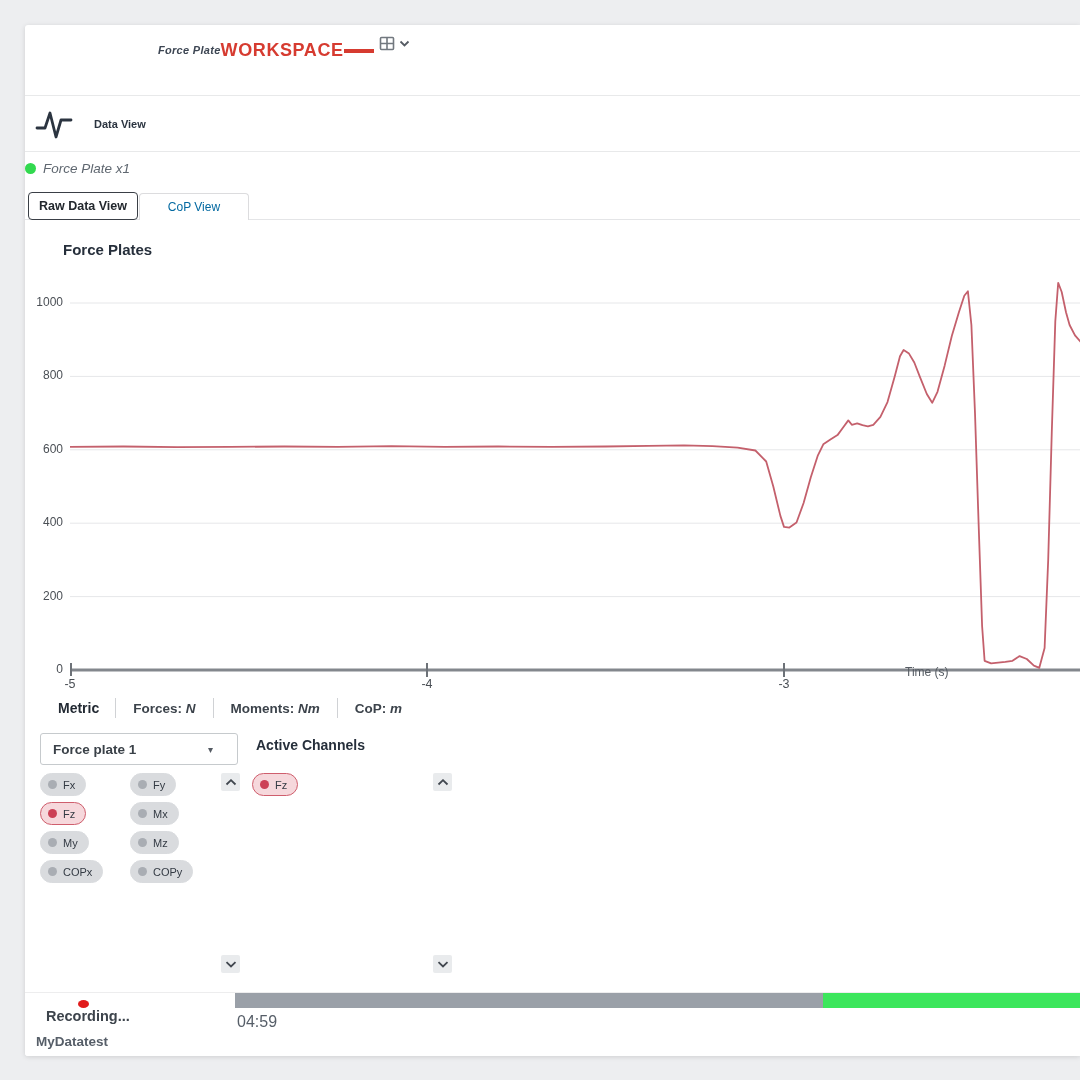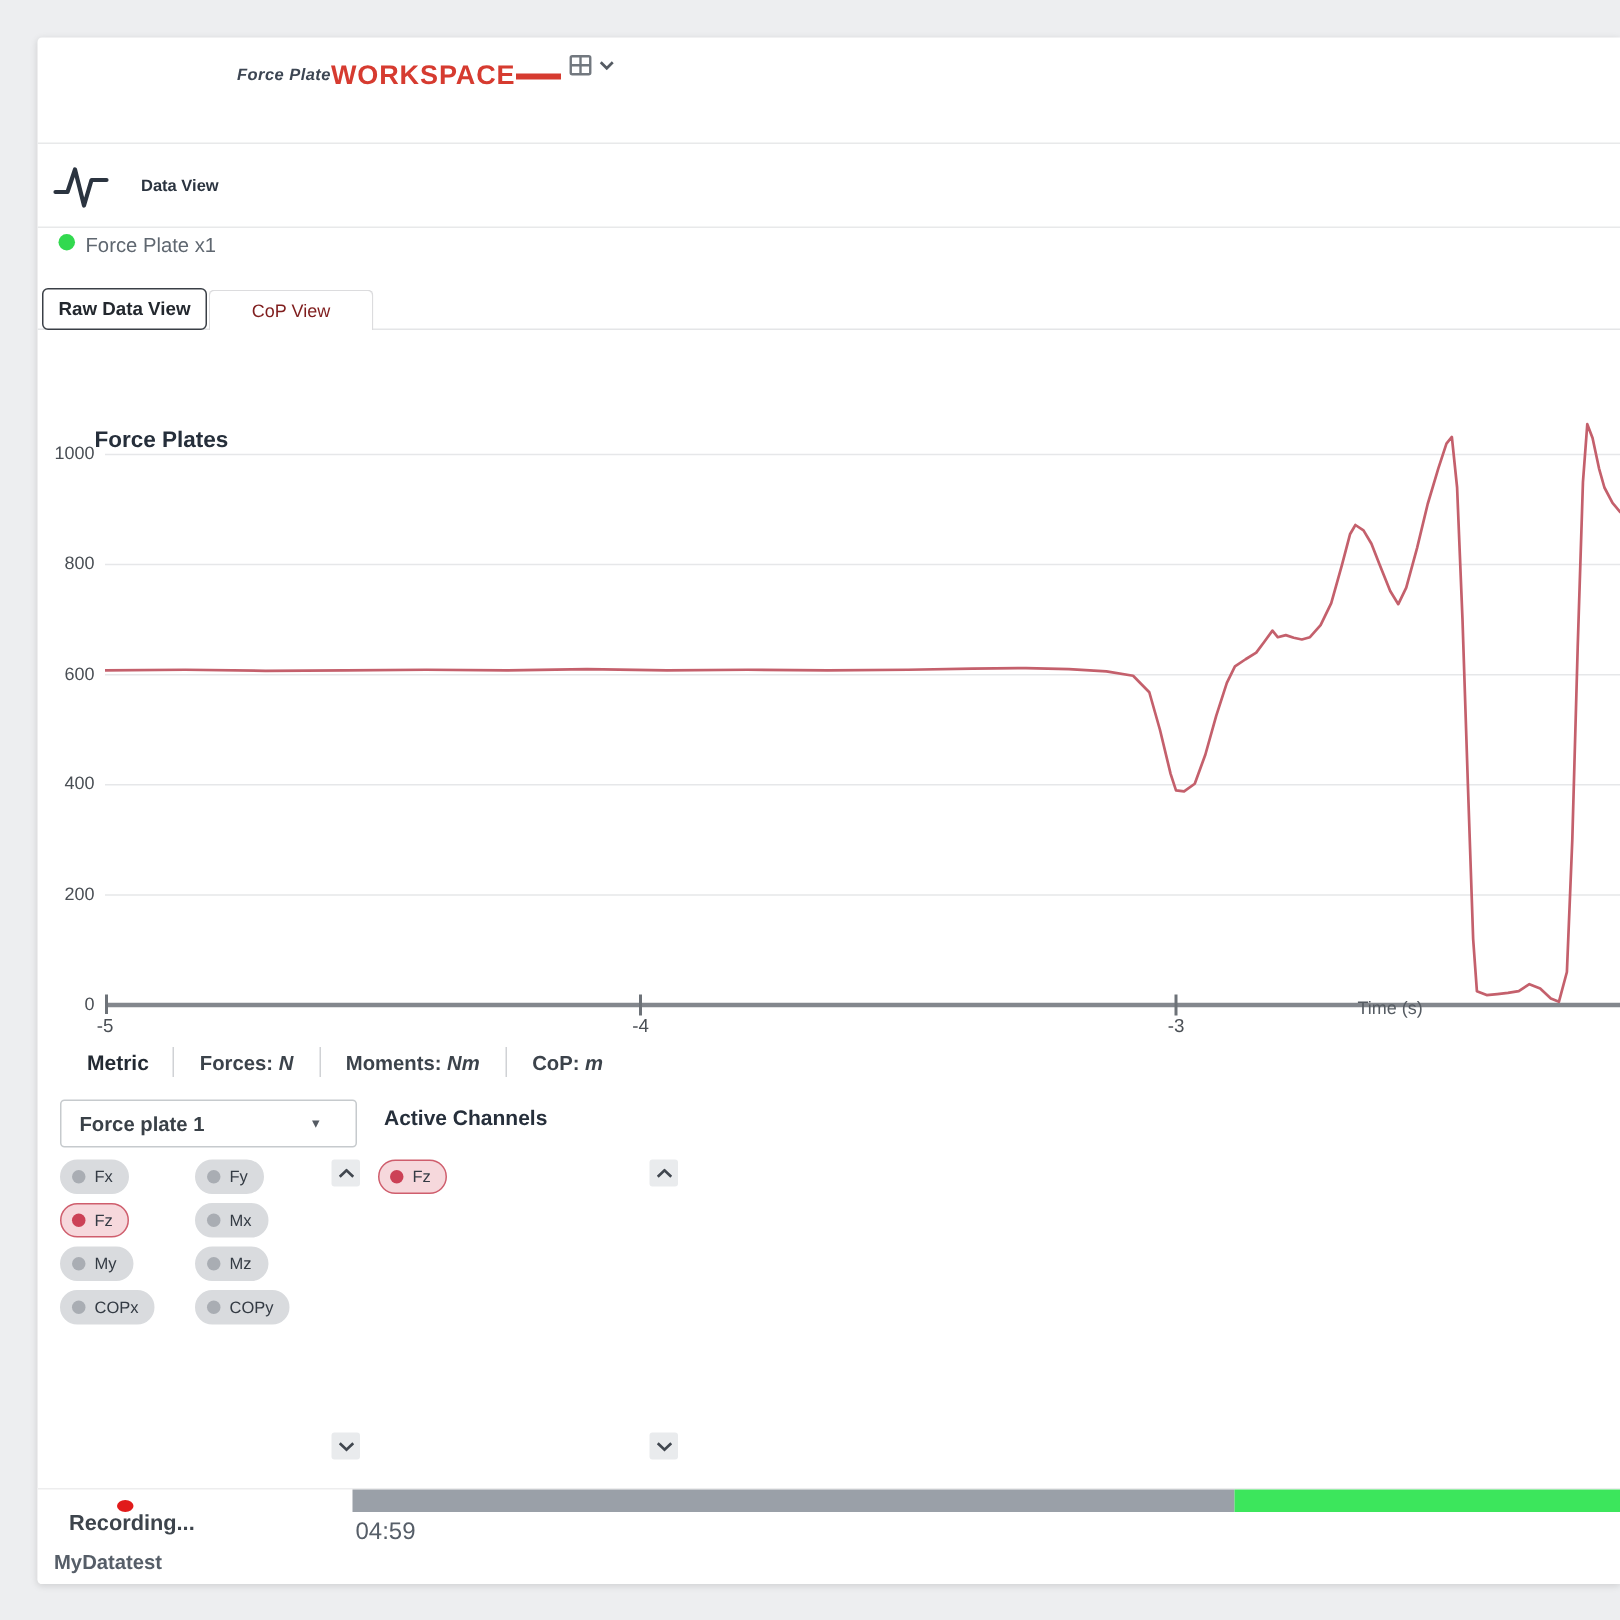--- a/index.html
+++ b/index.html
@@ -17,33 +17,33 @@
   .logo-underline{width:30px;height:4px;background:#d63b30;margin-top:2px;}
   .logo-icons{display:flex;align-items:center;gap:4px;margin:0 0 9px 5px;}
 
   
   .dataview-row{position:absolute;left:0;top:71px;width:100%;height:56px;border-bottom:1px solid #e8e9ea;
     display:flex;align-items:center;}
   .pulse-wrap{width:42px;margin-left:8px;display:flex;justify-content:center;}
   .dv-title{font-size:11px;font-weight:bold;color:#2b3440;margin-left:19px;text-align:center;}
 
   
-  .status-row{position:absolute;left:14px;top:131px;height:24px;display:flex;}
+  .status-row{position:absolute;left:0;top:131px;height:24px;display:flex;align-items:center;font-style:italic;}
   .status-dot{width:11px;height:11px;border-radius:50%;background:#32d94f;}
   .status-label{font-size:13.5px;color:#5f6770;margin-left:7px;}
 
   
   .tabs{position:absolute;left:3px;top:167px;display:flex;z-index:3;}
   .tabs-hairline{position:absolute;left:0;top:194px;width:100%;height:1px;background:#e4e5e7;z-index:1;}
   .tab{width:110px;height:28px;display:flex;align-items:center;justify-content:center;background:#fff;z-index:2;}
   .tab.active{border:1.7px solid #3a3f46;border-radius:4px;font-weight:bold;font-size:12.5px;color:#23282e;}
-  .tab.inactive{border:1px solid #dcdcde;border-bottom:none;border-radius:4px 4px 0 0;font-size:12px;color:#7f1d1d;margin-left:1px;height:27px;margin-top:1px;}
-
-  
-  .chart-title{position:absolute;left:38px;top:216px;font-size:15px;font-weight:bold;color:#262f3b;z-index:2;margin-top:44px;}
+  .tab.inactive{border:1px solid #dcdcde;border-bottom:none;border-radius:4px 4px 0 0;font-size:12px;color:#0369a1;margin-left:1px;height:27px;margin-top:1px;}
+
+  
+  .chart-title{position:absolute;left:38px;top:216px;font-size:15px;font-weight:bold;color:#262f3b;z-index:2;}
   #chart-svg{position:absolute;left:0;top:0;z-index:0;pointer-events:none;}
   .ylabel{position:absolute;width:34px;text-align:right;right:auto;left:4px;font-size:12px;color:#4a4f55;z-index:2;}
   .xlabel{position:absolute;width:40px;text-align:center;font-size:12.5px;color:#4a4f55;top:652px;z-index:2;}
   .time-label{position:absolute;left:880px;top:640px;width:110px;text-align:left;font-size:12px;color:#565c63;z-index:2;}
 
   
   .metric-row{position:absolute;left:30px;top:671px;display:flex;align-items:center;height:24px;z-index:2;}
   .metric-title{font-size:14px;font-weight:bold;color:#232a33;padding:0 16px 0 3px;}
   .metric-item{font-size:13.5px;font-weight:bold;color:#3c434b;padding:0 17px;}
   .metric-unit{font-style:italic;}

